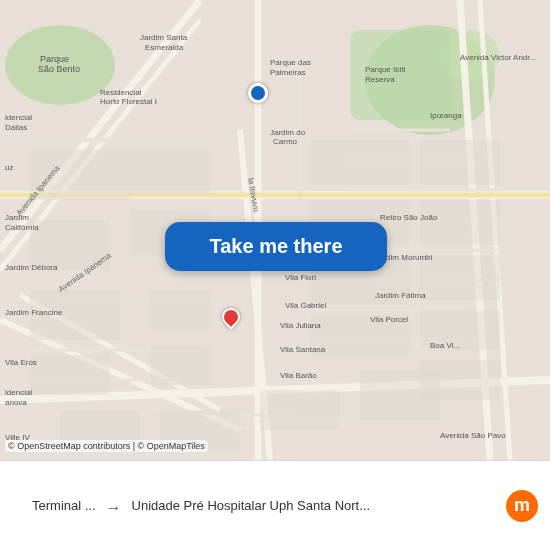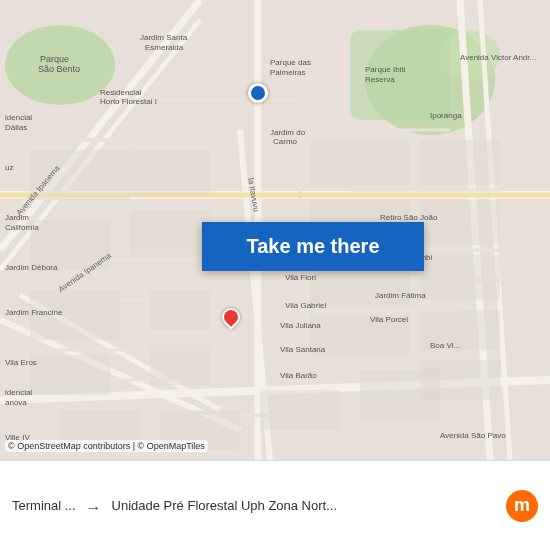--- a/index.html
+++ b/index.html
@@ -37,30 +37,29 @@
     
     #take-me-there-btn {
       position: absolute;
       top: 222px;
       left: 165px;
       width: 222px;
       height: 49px;
       background: #1565C0;
       color: white;
       border: none;
-      border-radius: 0;
+      border-radius: 15px;
       font-size: 20px;
       font-weight: bold;
       cursor: pointer;
       display: flex;
       align-items: center;
       justify-content: center;
       box-shadow: 0 2px 8px rgba(0,0,0,0.3);
       z-index: 10;
-      margin-left: 37px;
     }
 
     
     #attribution {
       position: absolute;
       bottom: 8px;
       left: 5px;
       font-size: 9px;
       color: #333;
       background: rgba(255,255,255,0.7);
@@ -79,20 +78,21 @@
       align-items: center;
       padding: 0 12px;
       gap: 10px;
     }
 
     #route-from {
       font-size: 13px;
       color: #333;
       font-weight: 500;
       flex-shrink: 0;
+      margin-left: 20px;
     }
 
     #arrow-icon {
       font-size: 16px;
       color: #555;
       flex-shrink: 0;
     }
 
     #route-to {
       font-size: 13px;
@@ -310,21 +310,21 @@
     
     <div id="attribution">
       <span>© OpenStreetMap contributors | © OpenMapTiles</span>
     </div>
 
   </div>
 
   <div id="bottom-bar">
     <span id="route-from">Terminal ...</span>
     <span id="arrow-icon">→</span>
-    <span id="route-to">Unidade Pré Florestal Uph Zona Nort...</span>
+    <span id="route-to">Unidade Pré Hospitalar Uph Santa Nort...</span>
     <div id="moovit-logo">
       <div class="moovit-m">
         <span>m</span>
       </div>
     </div>
   </div>
 
 </div>
 
 </body></html>

